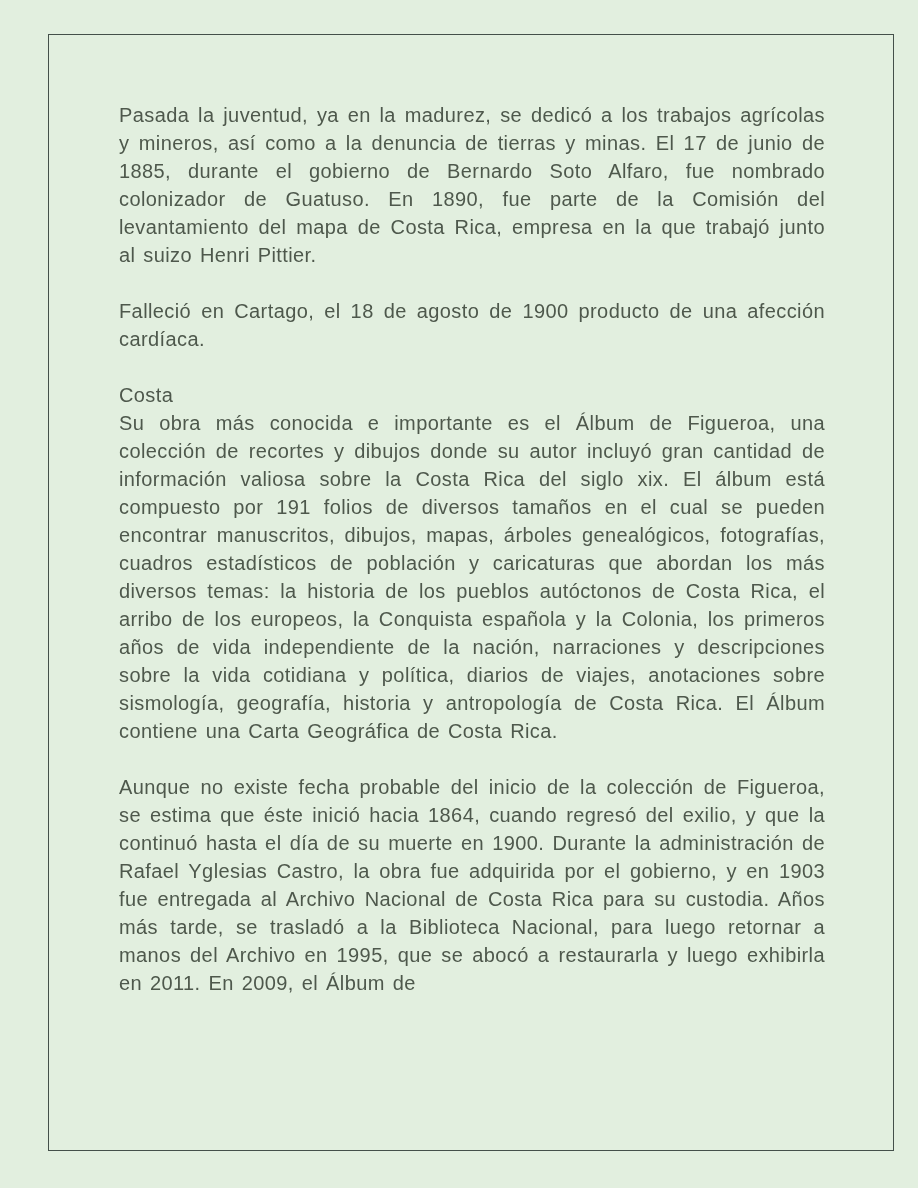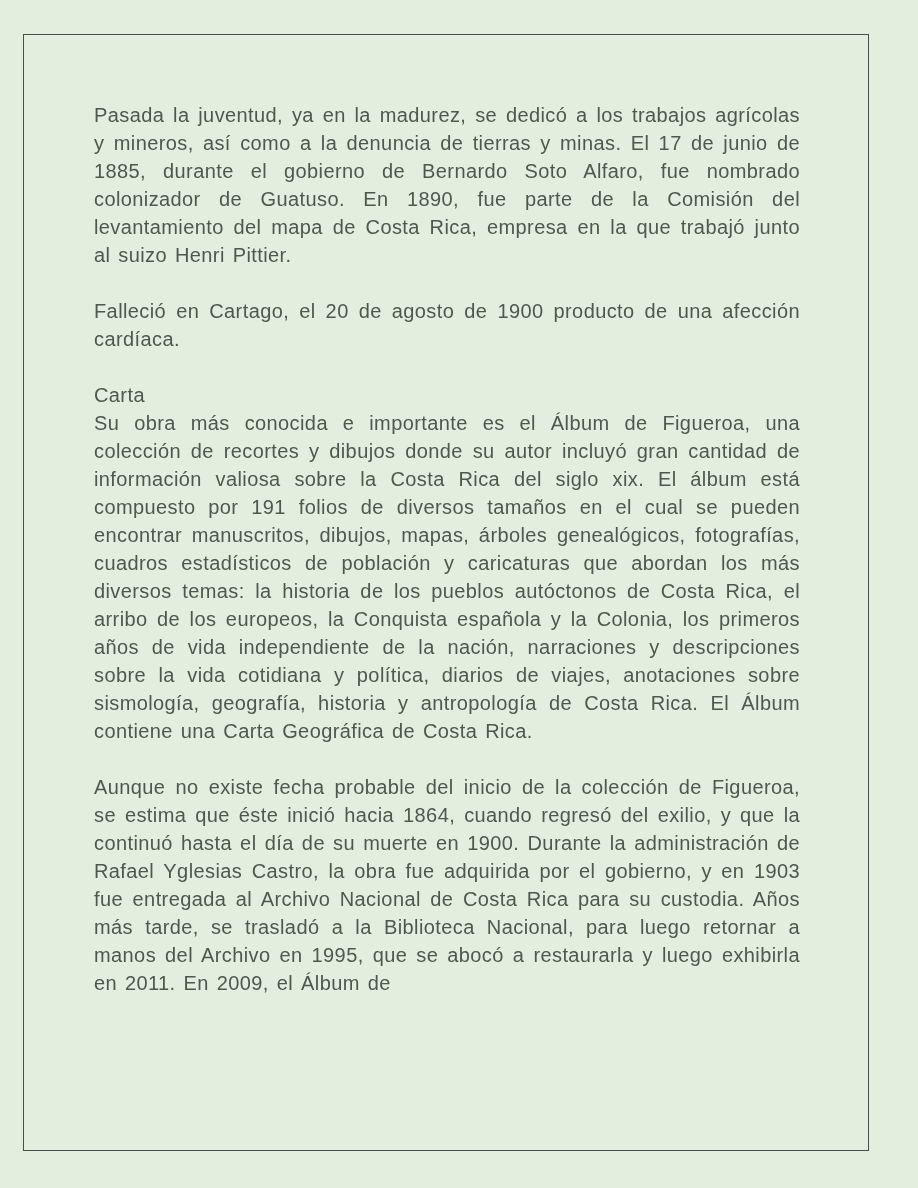--- a/index.html
+++ b/index.html
@@ -8,21 +8,21 @@
   }
   body {
     width: 918px;
     height: 1188px;
     background: var(--page-bg, #e2efdf);
     font-family: "Liberation Sans", sans-serif;
     overflow: hidden;
   }
   .page-frame {
     position: absolute;
-    left: 23px;
+    left: 48px;
     top: 34px;
     width: 846px;
     height: 1117px;
     border: 1.5px solid var(--border-color, #44504a);
     background: var(--page-bg, #e2efdf);
     box-sizing: border-box;
   }
   .text-column {
     position: absolute;
     left: 70px;
@@ -48,18 +48,18 @@
     font-weight: normal;
     line-height: 28px;
   }
 </style>
 </head>
 <body>
 
 <div class="page-frame">
   <div class="text-column">
     <p class="paragraph">Pasada la juventud, ya en la madurez, se dedicó a los trabajos agrícolas y mineros, así como a la denuncia de tierras y minas. El 17 de junio de 1885, durante el gobierno de Bernardo Soto Alfaro, fue nombrado colonizador de Guatuso. En 1890, fue parte de la Comisión del levantamiento del mapa de Costa Rica, empresa en la que trabajó junto al suizo Henri Pittier.</p>
-    <p class="paragraph">Falleció en Cartago, el 20 de agosto de 1900 producto de una afección cardíaca.</p>
-    <h2 class="section-heading">Carta</h2>
+    <p class="paragraph">Falleció en Cartago, el 18 de agosto de 1900 producto de una afección cardíaca.</p>
+    <h2 class="section-heading">Costa</h2>
     <p class="paragraph">Su obra más conocida e importante es el Álbum de Figueroa, una colección de recortes y dibujos donde su autor incluyó gran cantidad de información valiosa sobre la Costa Rica del siglo xix. El álbum está compuesto por 191 folios de diversos tamaños en el cual se pueden encontrar manuscritos, dibujos, mapas, árboles genealógicos, fotografías, cuadros estadísticos de población y caricaturas que abordan los más diversos temas: la historia de los pueblos autóctonos de Costa Rica, el arribo de los europeos, la Conquista española y la Colonia, los primeros años de vida independiente de la nación, narraciones y descripciones sobre la vida cotidiana y política, diarios de viajes, anotaciones sobre sismología, geografía, historia y antropología de Costa Rica. El Álbum contiene una Carta Geográfica de Costa Rica.</p>
     <p class="paragraph">Aunque no existe fecha probable del inicio de la colección de Figueroa, se estima que éste inició hacia 1864, cuando regresó del exilio, y que la continuó hasta el día de su muerte en 1900. Durante la administración de Rafael Yglesias Castro, la obra fue adquirida por el gobierno, y en 1903 fue entregada al Archivo Nacional de Costa Rica para su custodia. Años más tarde, se trasladó a la Biblioteca Nacional, para luego retornar a manos del Archivo en 1995, que se abocó a restaurarla y luego exhibirla en 2011. En 2009, el Álbum de</p>
   </div>
 </div>
 
 </body></html>

